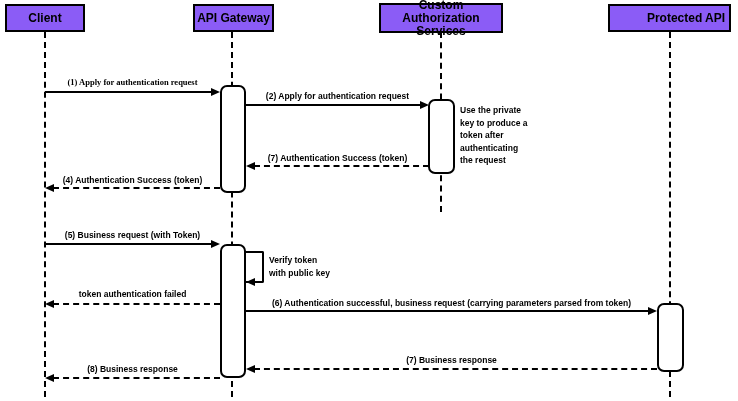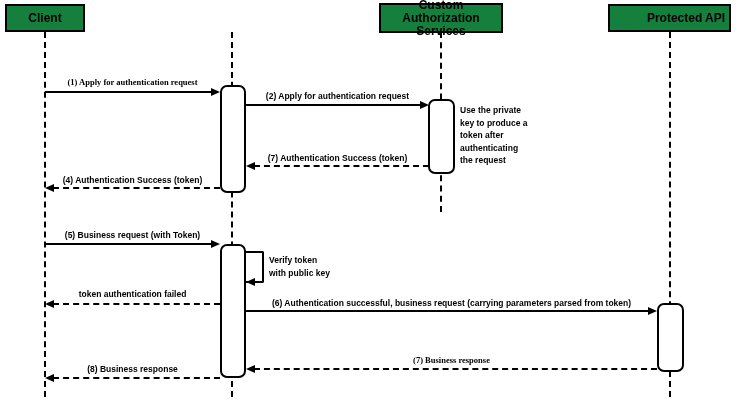--- a/index.html
+++ b/index.html
@@ -1,21 +1,21 @@
 <!DOCTYPE html>
 <html><head>
 <meta charset="utf-8">
 <style>
   html,body { margin:0; padding:0; background:#ffffff; }
   .canvas {
     position:relative; width:738px; height:401px; background:#ffffff;
     font-family:"Liberation Sans", sans-serif; color:#000; overflow:hidden;
   }
   .actor {
-    position:absolute; top:4px; height:28px; background:#15803d;
+    position:absolute; top:4px; height:28px; background:#8b5cf6;
     border:2px solid #000; box-sizing:border-box; z-index:5;
     display:flex; align-items:center; justify-content:center;
   }
   .actor .txt { font-weight:bold; font-size:12px; line-height:13px; text-align:center; white-space:pre-line; }
   .lifeline { position:absolute; width:0; border-left:2px dashed #000; z-index:1; }
   .activation {
     position:absolute; width:26px; background:#fff; border:2px solid #000;
     border-radius:7px; box-sizing:border-box; z-index:2;
   }
   .mline { position:absolute; height:0; z-index:3; }
@@ -43,20 +43,23 @@
 
 <div class="canvas">
 
   <div class="lifeline" style="left:44px; top:32px; height:365px;"></div>
   <div class="lifeline" style="left:231px; top:32px; height:365px;"></div>
   <div class="lifeline" style="left:440px; top:32px; height:180px;"></div>
   <div class="lifeline" style="left:669px; top:32px; height:365px;"></div>
 
   <div class="actor" style="left:5px; width:80px;">
     <span class="txt">Client</span>
+    </div>
+  <div class="actor" style="left:193px; width:81px;">
+    <span class="txt">API Gateway</span>
     </div>
   <div class="actor" style="left:379px; width:124px; top:3px; height:30px;">
     <span class="txt">Custom Authorization
 Services</span>
     </div>
   <div class="actor" style="left:608px; width:123px;padding-left:33px;">
     <span class="txt">Protected API</span>
     </div>
 
   <div class="activation" style="left:220px; top:85px;  height:108px;"></div>
@@ -113,21 +116,21 @@
     <div class="arr-l" style="left:45px; top:300px;"></div>
   </div>
 
   <div>
     <div class="mlabel" style="left:246px; top:298px; width:411px;">(6) Authentication successful, business request (carrying parameters parsed from token)</div>
     <div class="mline solid" style="left:246px; top:310px; width:403px;"></div>
     <div class="arr-r" style="left:648px; top:307px;"></div>
   </div>
 
   <div>
-    <div class="mlabel" style="left:246px; top:355px; width:411px;font-family:Liberation Serif, serif;">(7) Business response</div>
+    <div class="mlabel" style="left:246px; top:355px; width:411px;">(7) Business response</div>
     <div class="mline dashed" style="left:254px; top:368px; width:403px;"></div>
     <div class="arr-l" style="left:246px; top:365px;"></div>
   </div>
 
   <div>
     <div class="mlabel" style="left:45px; top:364px; width:175px;">(8) Business response</div>
     <div class="mline dashed" style="left:53px; top:377px; width:167px;"></div>
     <div class="arr-l" style="left:45px; top:374px;"></div>
   </div>
 

